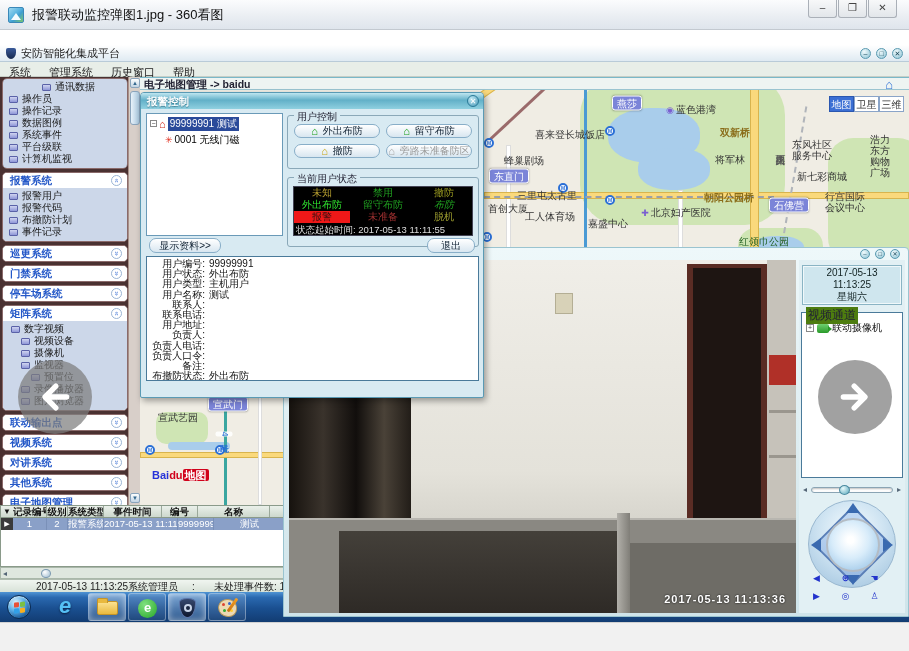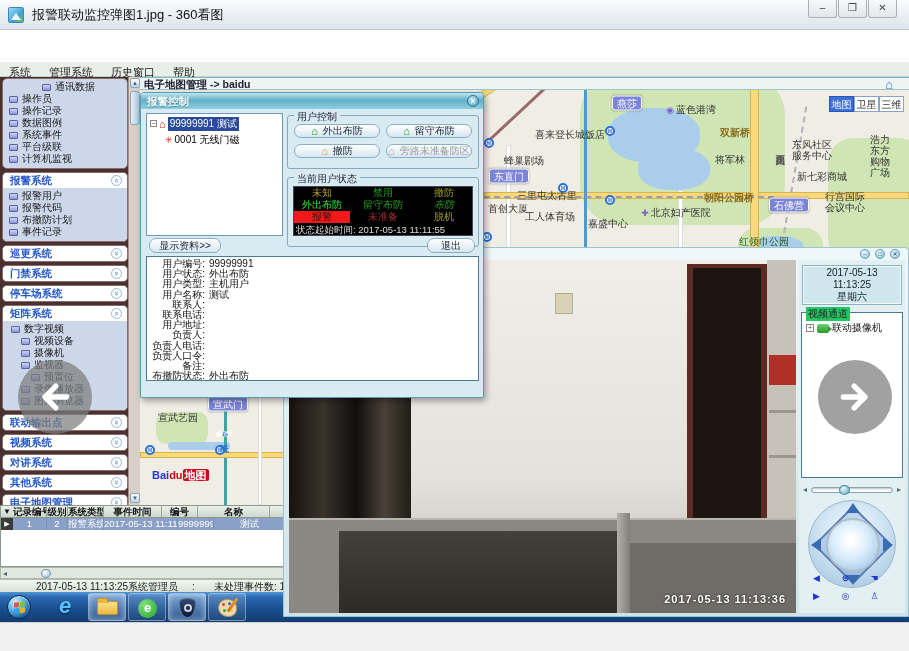--- a/index.html
+++ b/index.html
@@ -182,21 +182,21 @@
     background:radial-gradient(circle at 35% 30%,#f0fafc,#8cc2d4); font-size:6px; line-height:8px; text-align:center; color:#1e4a5c; }
   .video { position:absolute; left:5px; top:12px; width:507px; height:353px; background:linear-gradient(#f0eee8,#e4e2da 60%,#d6d4cc 75%); overflow:hidden; }
   .vs { position:absolute; }
   .vtime { position:absolute; right:10px; bottom:8px; color:#fff; font-size:11px; font-weight:bold;
     text-shadow:0 0 2px #000; letter-spacing:1px; }
   .panel { position:absolute; left:515px; top:12px; width:106px; height:353px; background:#e2f0f4; }
   .dtbox { position:absolute; left:3px; top:5px; width:100px; height:40px; background:#cfe6ee; border:1px solid #8ab4c4;
     box-shadow:inset 0 0 0 1px #f0f8fa; text-align:center; font-size:10px; color:#122; padding-top:1px; }
   .dtbox div { line-height:12px; }
   .vgroup { position:absolute; left:2px; top:52px; width:102px; height:166px; background:#fff; border:1px solid #4a7a9a; }
-  .vg-legend { position:absolute; left:4px; top:-6px; background:#22c55e; font-size:10px; padding:0 2px; color:#223; }
+  .vg-legend { position:absolute; left:4px; top:-6px; background:#4d7c0f; font-size:12px; padding:0 2px; color:#223; }
   .vg-row { display:flex; align-items:center; margin:8px 0 0 4px; font-size:10px; color:#111; gap:3px; }
   .vg-exp { width:8px; height:8px; border:1px solid #888; font-size:7px; line-height:6px; text-align:center; color:#444; flex:0 0 8px; }
   .cam-ic { width:12px; height:9px; background:linear-gradient(#6fd06f,#2a9a2a); border-radius:2px; position:relative; flex:0 0 12px; }
   .cam-ic::after { content:""; position:absolute; right:-3px; top:2px; border-top:3px solid transparent; border-bottom:3px solid transparent;
     border-left:4px solid #2a9a2a; }
   .slider { position:absolute; left:4px; top:224px; width:98px; height:12px; }
   .sl-track { position:absolute; left:8px; right:8px; top:3px; height:6px; background:#fff; border:1px solid #8aa4b4; border-radius:3px;
     box-shadow:inset 0 1px 2px rgba(0,0,0,.25); }
   .sl-thumb { position:absolute; left:36px; top:1px; width:11px; height:10px; border-radius:50%;
     background:radial-gradient(circle at 35% 30%,#e8fafc,#5aa8bc); border:1px solid #4a8aa0; }
@@ -226,20 +226,29 @@
     <div class="v-btns">
       <div class="v-btn">–</div>
       <div class="v-btn">❐</div>
       <div class="v-btn">✕</div>
     </div>
   </div>
 
   <div class="shot">
     <div class="app">
 
+      <div class="a-titlebar">
+        <div class="a-shield"></div>
+        <div class="a-title">安防智能化集成平台</div>
+        <div class="a-circles">
+          <div class="a-circle">–</div>
+          <div class="a-circle">□</div>
+          <div class="a-circle">✕</div>
+        </div>
+      </div>
 
       <div class="a-menubar">
         
       <span class="a-menu">系统</span><span class="a-menu">管理系统</span><span class="a-menu">历史窗口</span><span class="a-menu">帮助</span></div>
 
       <div class="a-body">
 
         <div class="sidebar">
           <div class="sb-cards">
               <div class="sb-card">

